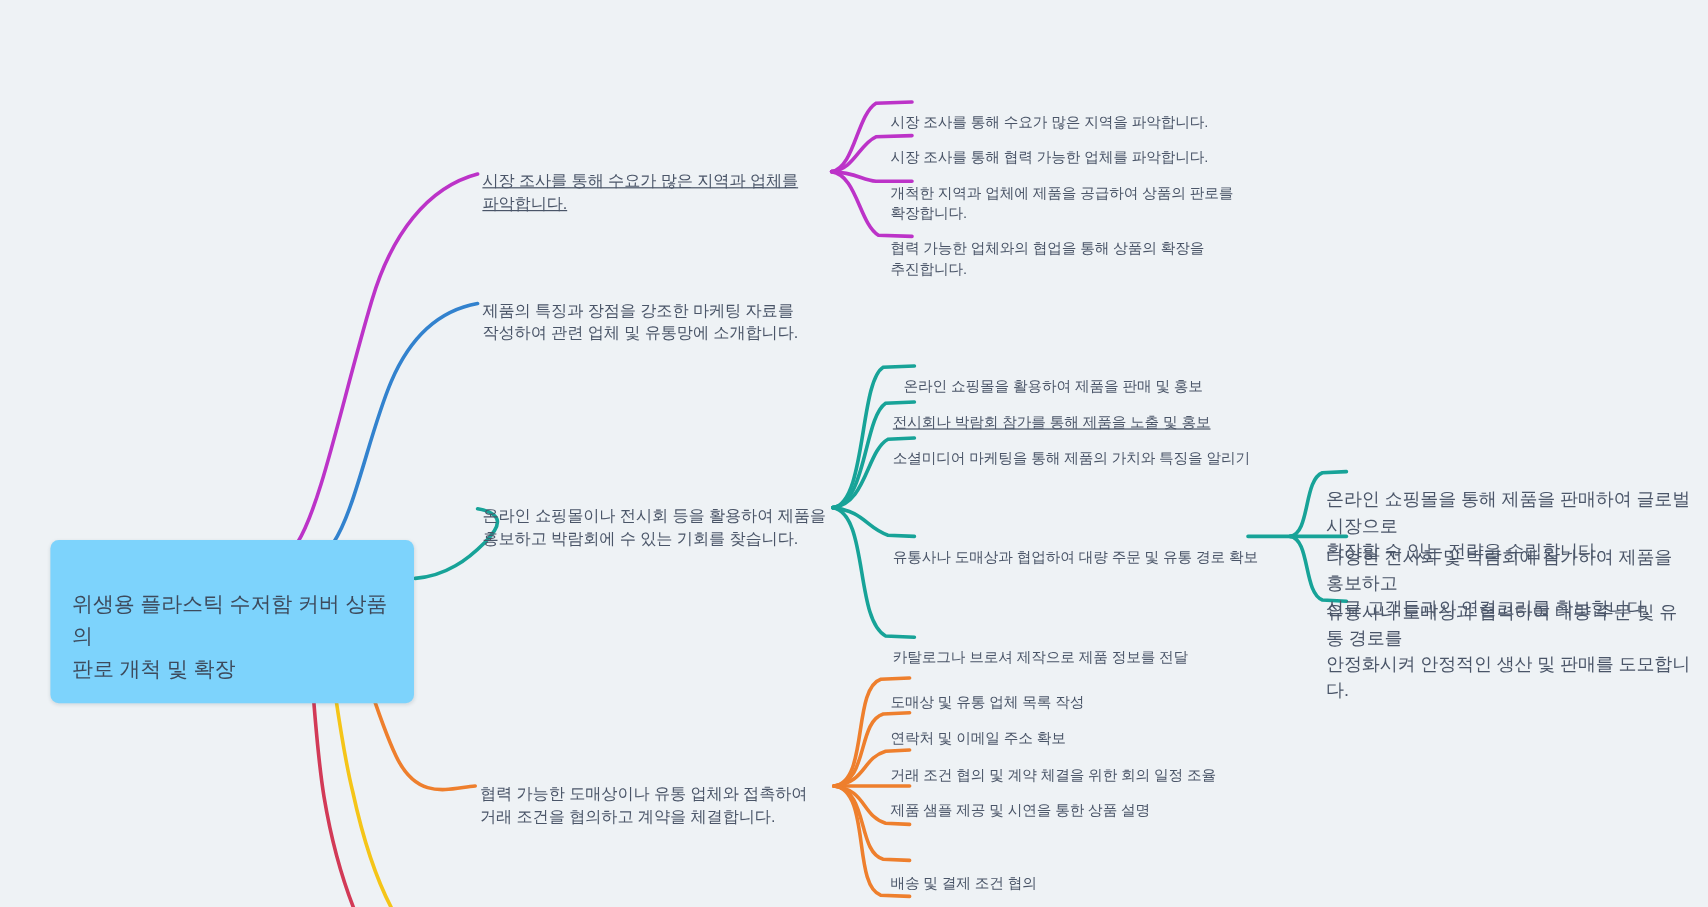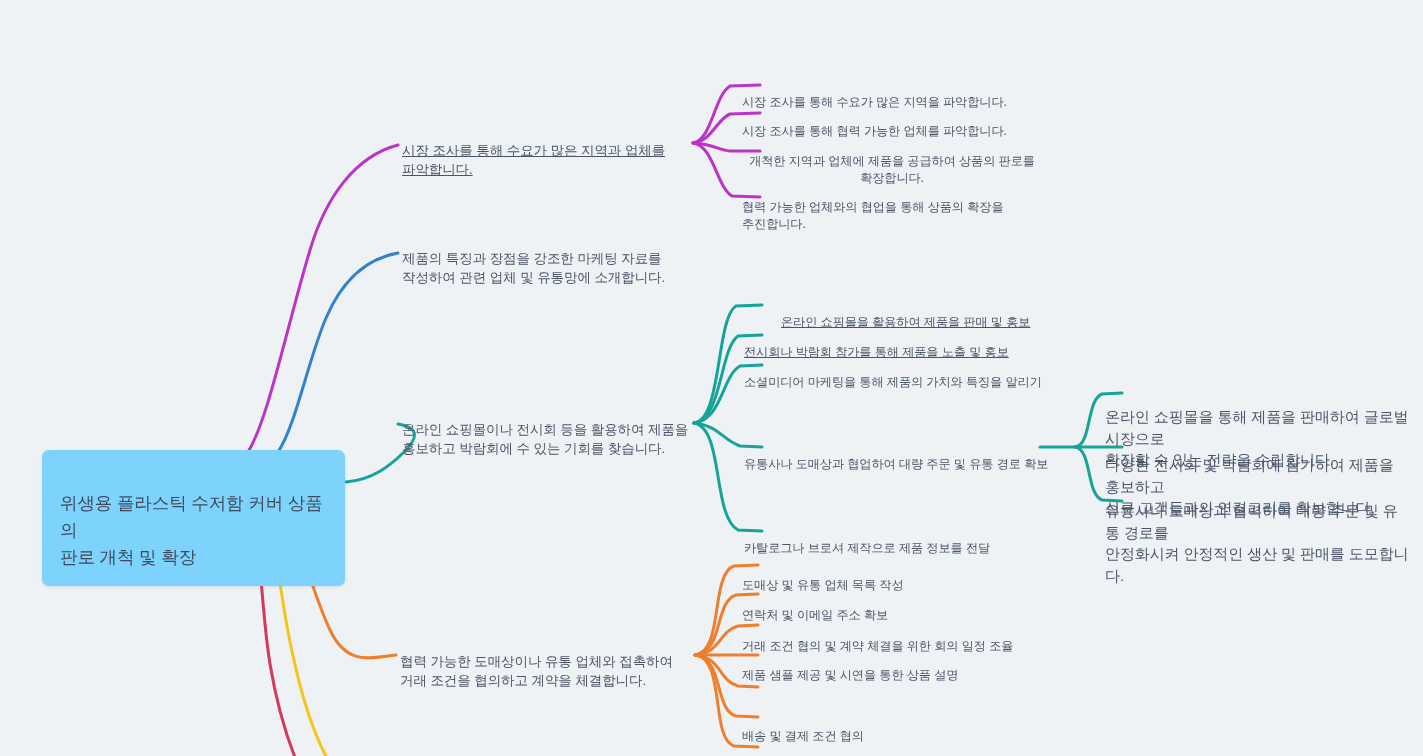--- a/index.html
+++ b/index.html
@@ -94,40 +94,40 @@
     <span>시장 조사를 통해 수요가 많은 지역과 업체를
 파악합니다.</span>
   </div>
 
   <div class="node lvl2" style="left:742px; top:76px; width:310px;">
     <span>시장 조사를 통해 수요가 많은 지역을 파악합니다.</span>
   </div>
   <div class="node lvl2" style="left:742px; top:105px; width:310px;">
     <span>시장 조사를 통해 협력 가능한 업체를 파악합니다.</span>
   </div>
-  <div class="node lvl2" style="left:742px; top:135px; width:300px;text-align:center;">
+  <div class="node lvl2" style="left:742px; top:135px; width:300px;">
     <span>개척한 지역과 업체에 제품을 공급하여 상품의 판로를
 확장합니다.</span>
   </div>
   <div class="node lvl1" style="left:402px; top:229px; width:330px;">
     <span>제품의 특징과 장점을 강조한 마케팅 자료를
 작성하여 관련 업체 및 유통망에 소개합니다.</span>
   </div>
 
   <div class="node lvl2" style="left:742px; top:181px; width:300px;">
     <span>협력 가능한 업체와의 협업을 통해 상품의 확장을
 추진합니다.</span>
   </div>
 
   <div class="node lvl1" style="left:402px; top:400px; width:300px;">
     <span>온라인 쇼핑몰이나 전시회 등을 활용하여 제품을
 홍보하고 박람회에 수 있는 기회를 찾습니다.</span>
   </div>
 
-  <div class="node lvl2" style="left:781px; top:296px; width:330px;text-decoration:underline;">
+  <div class="node lvl2" style="left:753px; top:296px; width:330px;">
     <span>온라인 쇼핑몰을 활용하여 제품을 판매 및 홍보</span>
   </div>
   <div class="node lvl2" style="left:744px; top:326px; width:340px;text-decoration:underline;">
     <span>전시회나 박람회 참가를 통해 제품을 노출 및 홍보</span>
   </div>
   <div class="node lvl2" style="left:744px; top:356px; width:350px;">
     <span>소셜미디어 마케팅을 통해 제품의 가치와 특징을 알리기</span>
   </div>
   <div class="node lvl2" style="left:744px; top:438px; width:320px;">
     <span>유통사나 도매상과 협업하여 대량 주문 및 유통 경로 확보</span>

